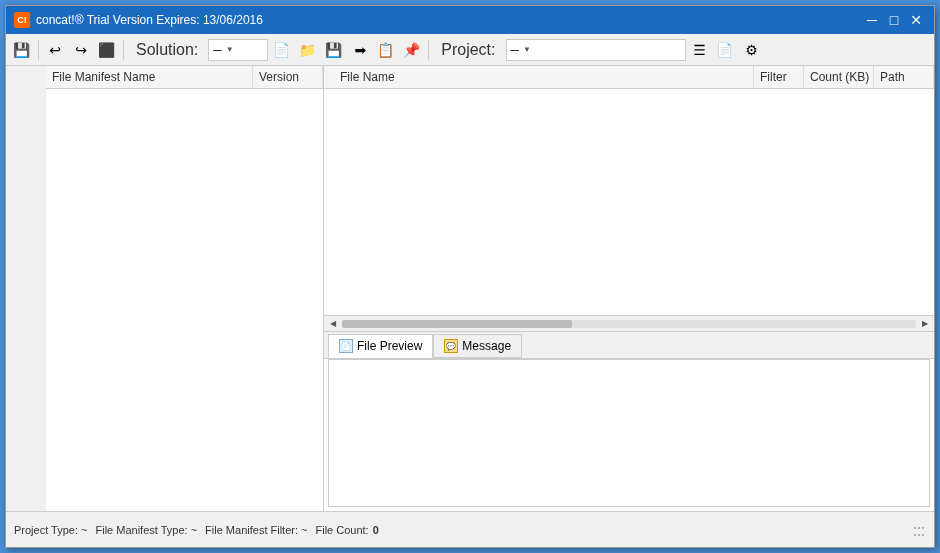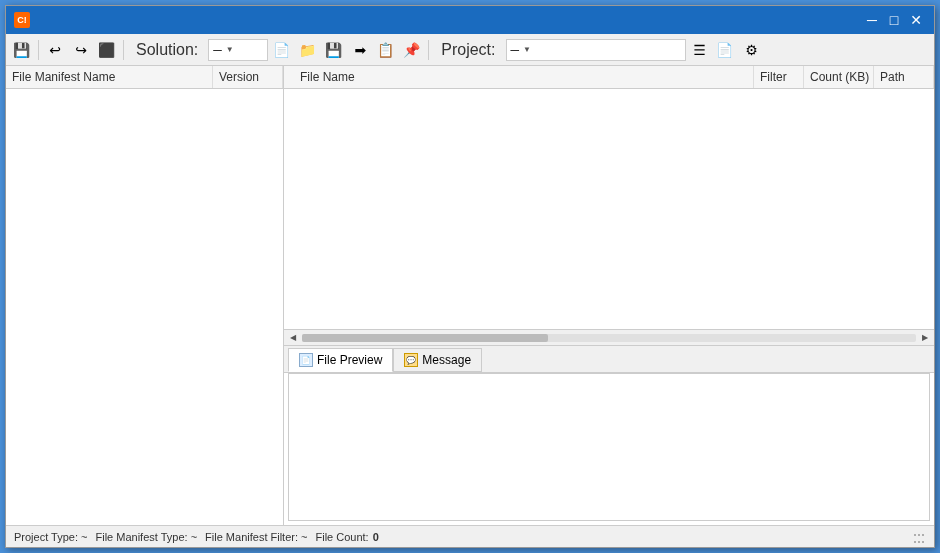--- a/index.html
+++ b/index.html
@@ -116,20 +116,21 @@
     }
     .dropdown-arrow {
       font-size: 8px;
       margin-left: 4px;
       color: #555;
     }
     .main-content {
       display: flex;
       flex: 1;
       overflow: hidden;
+      margin-left: 40px;
     }
     .left-panel {
       width: 278px;
       border-right: 1px solid #ccc;
       display: flex;
       flex-direction: column;
       background: white;
       flex-shrink: 0;
     }
     .panel-header {
@@ -271,21 +272,21 @@
       font-size: 8px;
     }
     .bottom-tab-content {
       flex: 1;
       background: white;
       border: 1px solid #ccc;
       margin: 0 4px 4px 4px;
       overflow: auto;
     }
     .status-bar {
-      height: 22px;
+      height: 36px;
       background: #f0f0f0;
       border-top: 1px solid #ccc;
       display: flex;
       align-items: center;
       padding: 0 8px;
       font-size: 11px;
       color: #333;
       flex-shrink: 0;
       gap: 4px;
     }
@@ -309,20 +310,21 @@
     }
   </style>
 </head>
 <body>
 
 <div class="window">
 
   <div class="title-bar">
     <div class="title-bar-left">
       <div class="app-icon">C!</div>
+      <span>concat!® Trial Version Expires: 13/06/2016</span>
     </div>
     <div class="title-bar-controls">
       <button class="title-btn">─</button>
       <button class="title-btn">□</button>
       <button class="title-btn close">✕</button>
     </div>
   </div>
 
   <div class="toolbar">
     <button class="toolbar-btn">💾</button>

